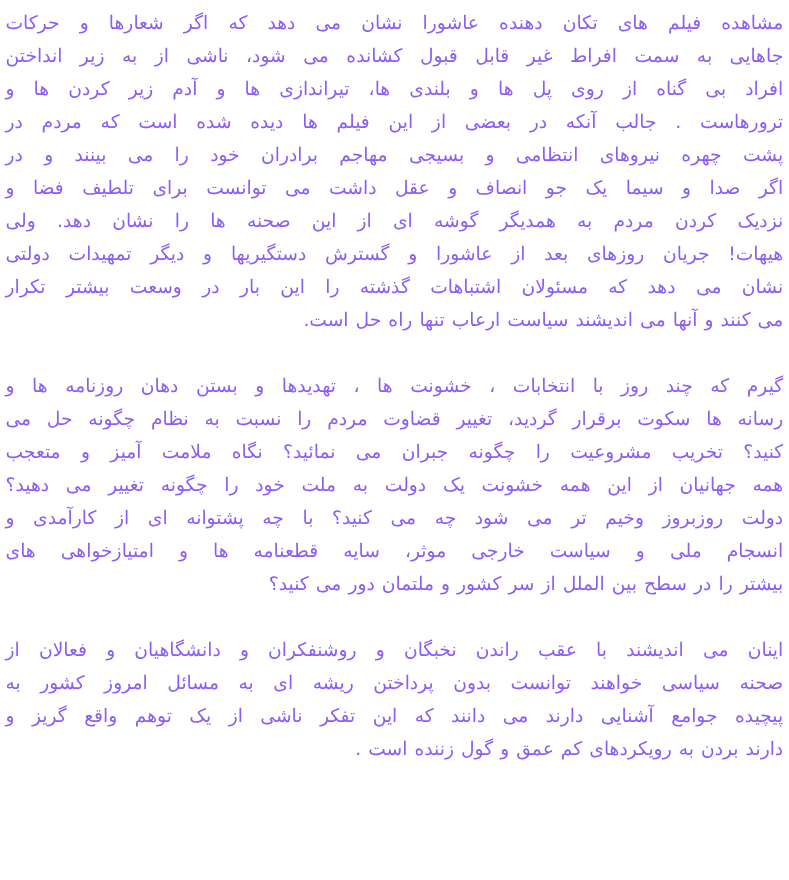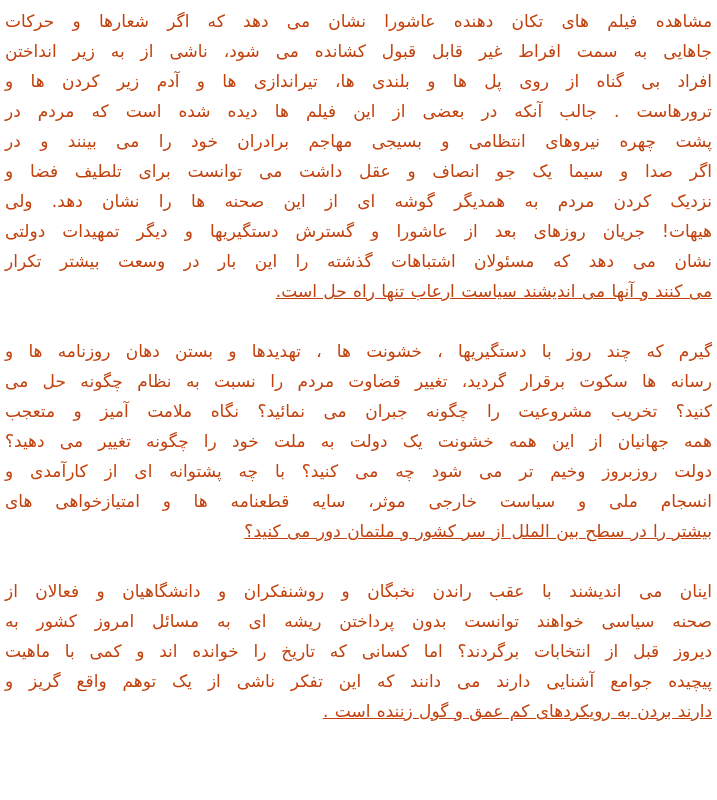--- a/index.html
+++ b/index.html
@@ -10,40 +10,39 @@
     width: 717px;
     height: 800px;
     background: #ffffff;
     overflow: hidden;
   }
   .page {
     box-sizing: border-box;
     width: 717px;
     height: 800px;
     padding: 6px 5px 0 5px;
-    color: #c2410c;
+    color: #8b5cf6;
     font-family: "DejaVu Sans", sans-serif;
     font-size: 17px;
     line-height: 30px;
     direction: rtl;
   }
   .para {
     margin: 0 0 30px 0;
   }
   .para:last-child {
     margin-bottom: 0;
   }
   .line {
     text-align: justify;
     text-align-last: justify;
     word-spacing: 1px;
   }
   .para .line:last-child {
     text-align-last: right;
-    text-decoration: underline;
   }
 </style>
 </head>
 <body>
 
 <div class="page">
 
   <div class="para">
     <div class="line">مشاهده فیلم های تکان دهنده عاشورا نشان می دهد که اگر شعارها و حرکات</div>
     <div class="line">جاهایی به سمت افراط غیر قابل قبول کشانده می شود، ناشی از به زیر انداختن</div>
@@ -51,30 +50,29 @@
     <div class="line">ترورهاست . جالب آنکه در بعضی از این فیلم ها دیده شده است که مردم در</div>
     <div class="line">پشت چهره نیروهای انتظامی و بسیجی مهاجم برادران خود را می بینند و در</div>
     <div class="line">اگر صدا و سیما یک جو انصاف و عقل داشت می توانست برای تلطیف فضا و</div>
     <div class="line">نزدیک کردن مردم به همدیگر گوشه ای از این صحنه ها را نشان دهد. ولی</div>
     <div class="line">هیهات! جریان روزهای بعد از عاشورا و گسترش دستگیریها و دیگر تمهیدات دولتی</div>
     <div class="line">نشان می دهد که مسئولان اشتباهات گذشته را این بار در وسعت بیشتر تکرار</div>
     <div class="line">می کنند و آنها می اندیشند سیاست ارعاب تنها راه حل است.</div>
   </div>
 
   <div class="para">
-    <div class="line">گیرم که چند روز با دستگیریها ، خشونت ها ، تهدیدها و بستن دهان روزنامه ها و</div>
+    <div class="line">گیرم که چند روز با انتخابات ، خشونت ها ، تهدیدها و بستن دهان روزنامه ها و</div>
     <div class="line">رسانه ها سکوت برقرار گردید، تغییر قضاوت مردم را نسبت به نظام چگونه حل می</div>
     <div class="line">کنید؟ تخریب مشروعیت را چگونه جبران می نمائید؟ نگاه ملامت آمیز و متعجب</div>
     <div class="line">همه جهانیان از این همه خشونت یک دولت به ملت خود را چگونه تغییر می دهید؟</div>
     <div class="line">دولت روزبروز وخیم تر می شود چه می کنید؟ با چه پشتوانه ای از کارآمدی و</div>
     <div class="line">انسجام ملی و سیاست خارجی موثر، سایه قطعنامه ها و امتیازخواهی های</div>
     <div class="line">بیشتر را در سطح بین الملل از سر کشور و ملتمان دور می کنید؟</div>
   </div>
 
   <div class="para">
     <div class="line">اینان می اندیشند با عقب راندن نخبگان و روشنفکران و دانشگاهیان و فعالان از</div>
     <div class="line">صحنه سیاسی خواهند توانست بدون پرداختن ریشه ای به مسائل امروز کشور به</div>
-    <div class="line">دیروز قبل از انتخابات برگردند؟ اما کسانی که تاریخ را خوانده اند و کمی با ماهیت</div>
     <div class="line">پیچیده جوامع آشنایی دارند می دانند که این تفکر ناشی از یک توهم واقع گریز و</div>
     <div class="line">دارند بردن به رویکردهای کم عمق و گول زننده است .</div>
   </div>
 
 </div>
 
 </body></html>

